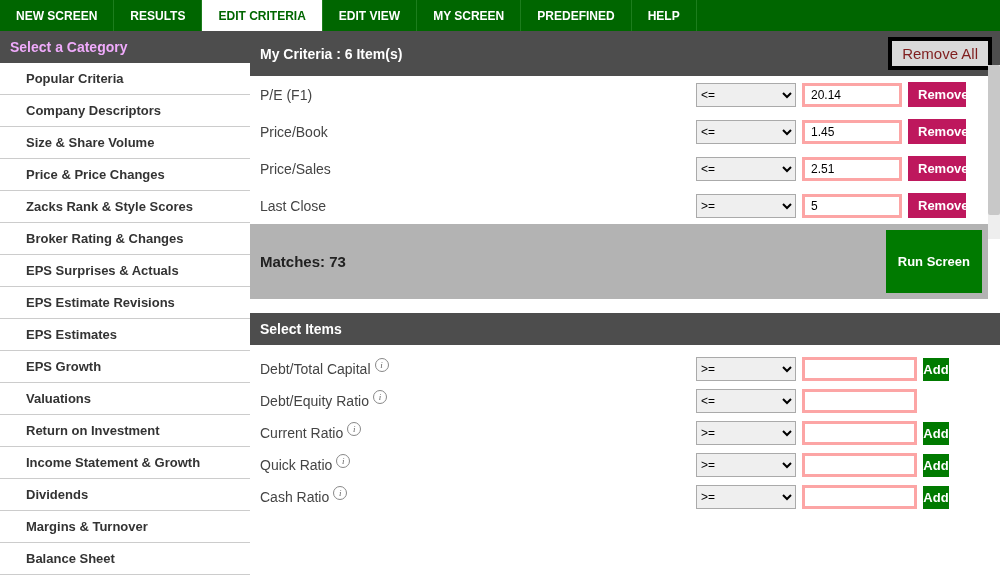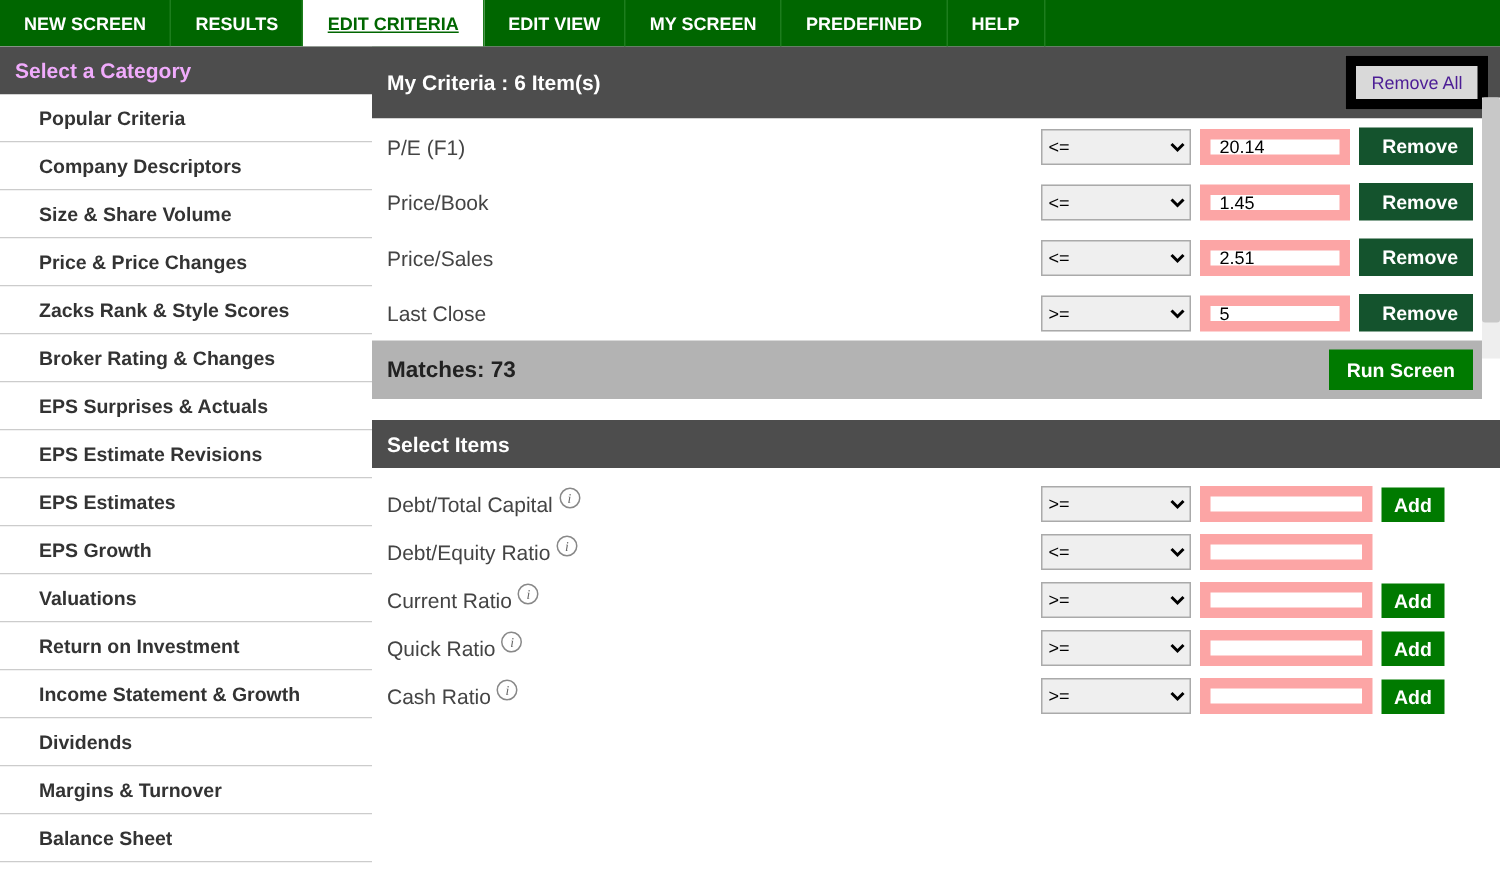--- a/index.html
+++ b/index.html
@@ -1,60 +1,60 @@
 <!DOCTYPE html>
 <html><head>
 <meta charset="utf-8">
 <style>
   * { box-sizing: border-box; margin: 0; padding: 0; }
   body { font-family: Arial, Helvetica, sans-serif; font-size: 13px; color: #333; background: #fff; width: 1000px; }
   
   
   .topnav { display: flex; background: #006600; height: 31px; }
   .topnav .tab { color: #fff; font-weight: bold; font-size: 12px; padding: 0 16px; display: flex; align-items: center; border-right: 1px solid #1d7d1d; cursor: pointer; }
-  .topnav .tab.active { background: #fff; color: #006600; text-decoration: underline; }
+  .topnav .tab.active { background: #fff; color: #006600; }
   
   
   .wrap { display: flex; }
   
   
   .sidebar { width: 250px; background: #fff; }
   .sidebar-head { background: #4d4d4d; color: #f0abfc; font-weight: bold; padding: 8px 10px; font-size: 14px; }
   .cat { padding: 8px 26px; border-bottom: 1px solid #ccc; font-weight: bold; font-size: 13px; color: #333; cursor: pointer; background: #fff; }
   
   
   .main { flex: 1; position: relative; }
   
   
   .mc-head { background: #4d4d4d; color: #fff; display: flex; align-items: center; justify-content: space-between; padding: 6px 8px 6px 10px; }
   .mc-head-title { font-weight: bold; font-size: 14px; }
-  .remove-all { background: #d9d9d9; color: #4c1d95; border: 7px solid #000000; padding: 4px 10px; font-size: 12px; cursor: pointer; }
+  .remove-all { background: #d9d9d9; color: #7f1d1d; border: 4px solid #000000; padding: 4px 10px; font-size: 15px; cursor: pointer; }
   
   
   .crit-list { background: #fff; }
   .crit-row { display: flex; align-items: center; padding: 6px 6px 6px 10px; gap: 6px; }
   .crit-label { flex: 0 0 430px; font-size: 14px; color: #444; }
   select.op { width: 100px; height: 24px; border: 1px solid #aaa; background: #efefef; font-size: 12px; }
-  input.val { width: 100px; height: 24px; border: 7px solid #fca5a5; padding: 0 6px; font-size: 12px; }
-  .btn-remove { background: #14532d; color: #fff; border: none; padding: 5px 10px; font-size: 13px; font-weight: bold; cursor: pointer; width: 76px; text-align: right; }
+  input.val { width: 100px; height: 24px; border: 3px solid #fca5a5; padding: 0 6px; font-size: 12px; }
+  .btn-remove { background: #be185d; color: #fff; border: none; padding: 5px 10px; font-size: 13px; font-weight: bold; cursor: pointer; width: 58px; text-align: left; }
   
   
   .matches-bar { background: #b3b3b3; display: flex; align-items: center; justify-content: space-between; padding: 6px 6px 6px 10px; }
   .matches-label { font-weight: bold; font-size: 15px; color: #222; }
-  .run-screen { background: #007a00; color: #fff; border: none; padding: 6px 12px; font-size: 13px; font-weight: bold; cursor: pointer; }
+  .run-screen { background: #007a00; color: #fff; border: none; padding: 24px 12px; font-size: 13px; font-weight: bold; cursor: pointer; }
   
   
   .si-head { background: #4d4d4d; color: #fff; font-weight: bold; padding: 8px 10px; font-size: 14px; margin-top: 14px; }
   
   
   .sel-list { background: #fff; padding-top: 8px; }
   .sel-row { display: flex; align-items: center; padding: 4px 6px 4px 10px; gap: 6px; }
   .sel-label { flex: 0 0 430px; font-size: 14px; color: #444; display: flex; align-items: center; gap: 4px; }
   .info-icon { display: inline-flex; width: 14px; height: 14px; border: 1px solid #888; border-radius: 50%; align-items: center; justify-content: center; font-size: 9px; color: #666; font-style: italic; font-family: Georgia, serif; line-height: 1; position: relative; top: -4px; }
-  .btn-add { background: #007a00; color: #fff; border: none; padding: 4px 0; font-size: 13px; font-weight: bold; cursor: pointer; width: 42px; text-align: center; }
+  .btn-add { background: #007a00; color: #fff; border: none; padding: 4px 0; font-size: 13px; font-weight: bold; cursor: pointer; width: 26px; text-align: center; }
   .sel-row input.val { width: 115px; }
   
   
   .fake-scroll { position: absolute; right: 0; top: 34px; width: 12px; height: 174px; background: #eee; }
   .fake-scroll .thumb { position: absolute; left: 0; top: 0; width: 12px; height: 150px; background: #c8c8c8; border-radius: 2px; }
   
   .crit-list, .matches-bar { margin-right: 12px; }
 </style>
 </head>
 <body>

